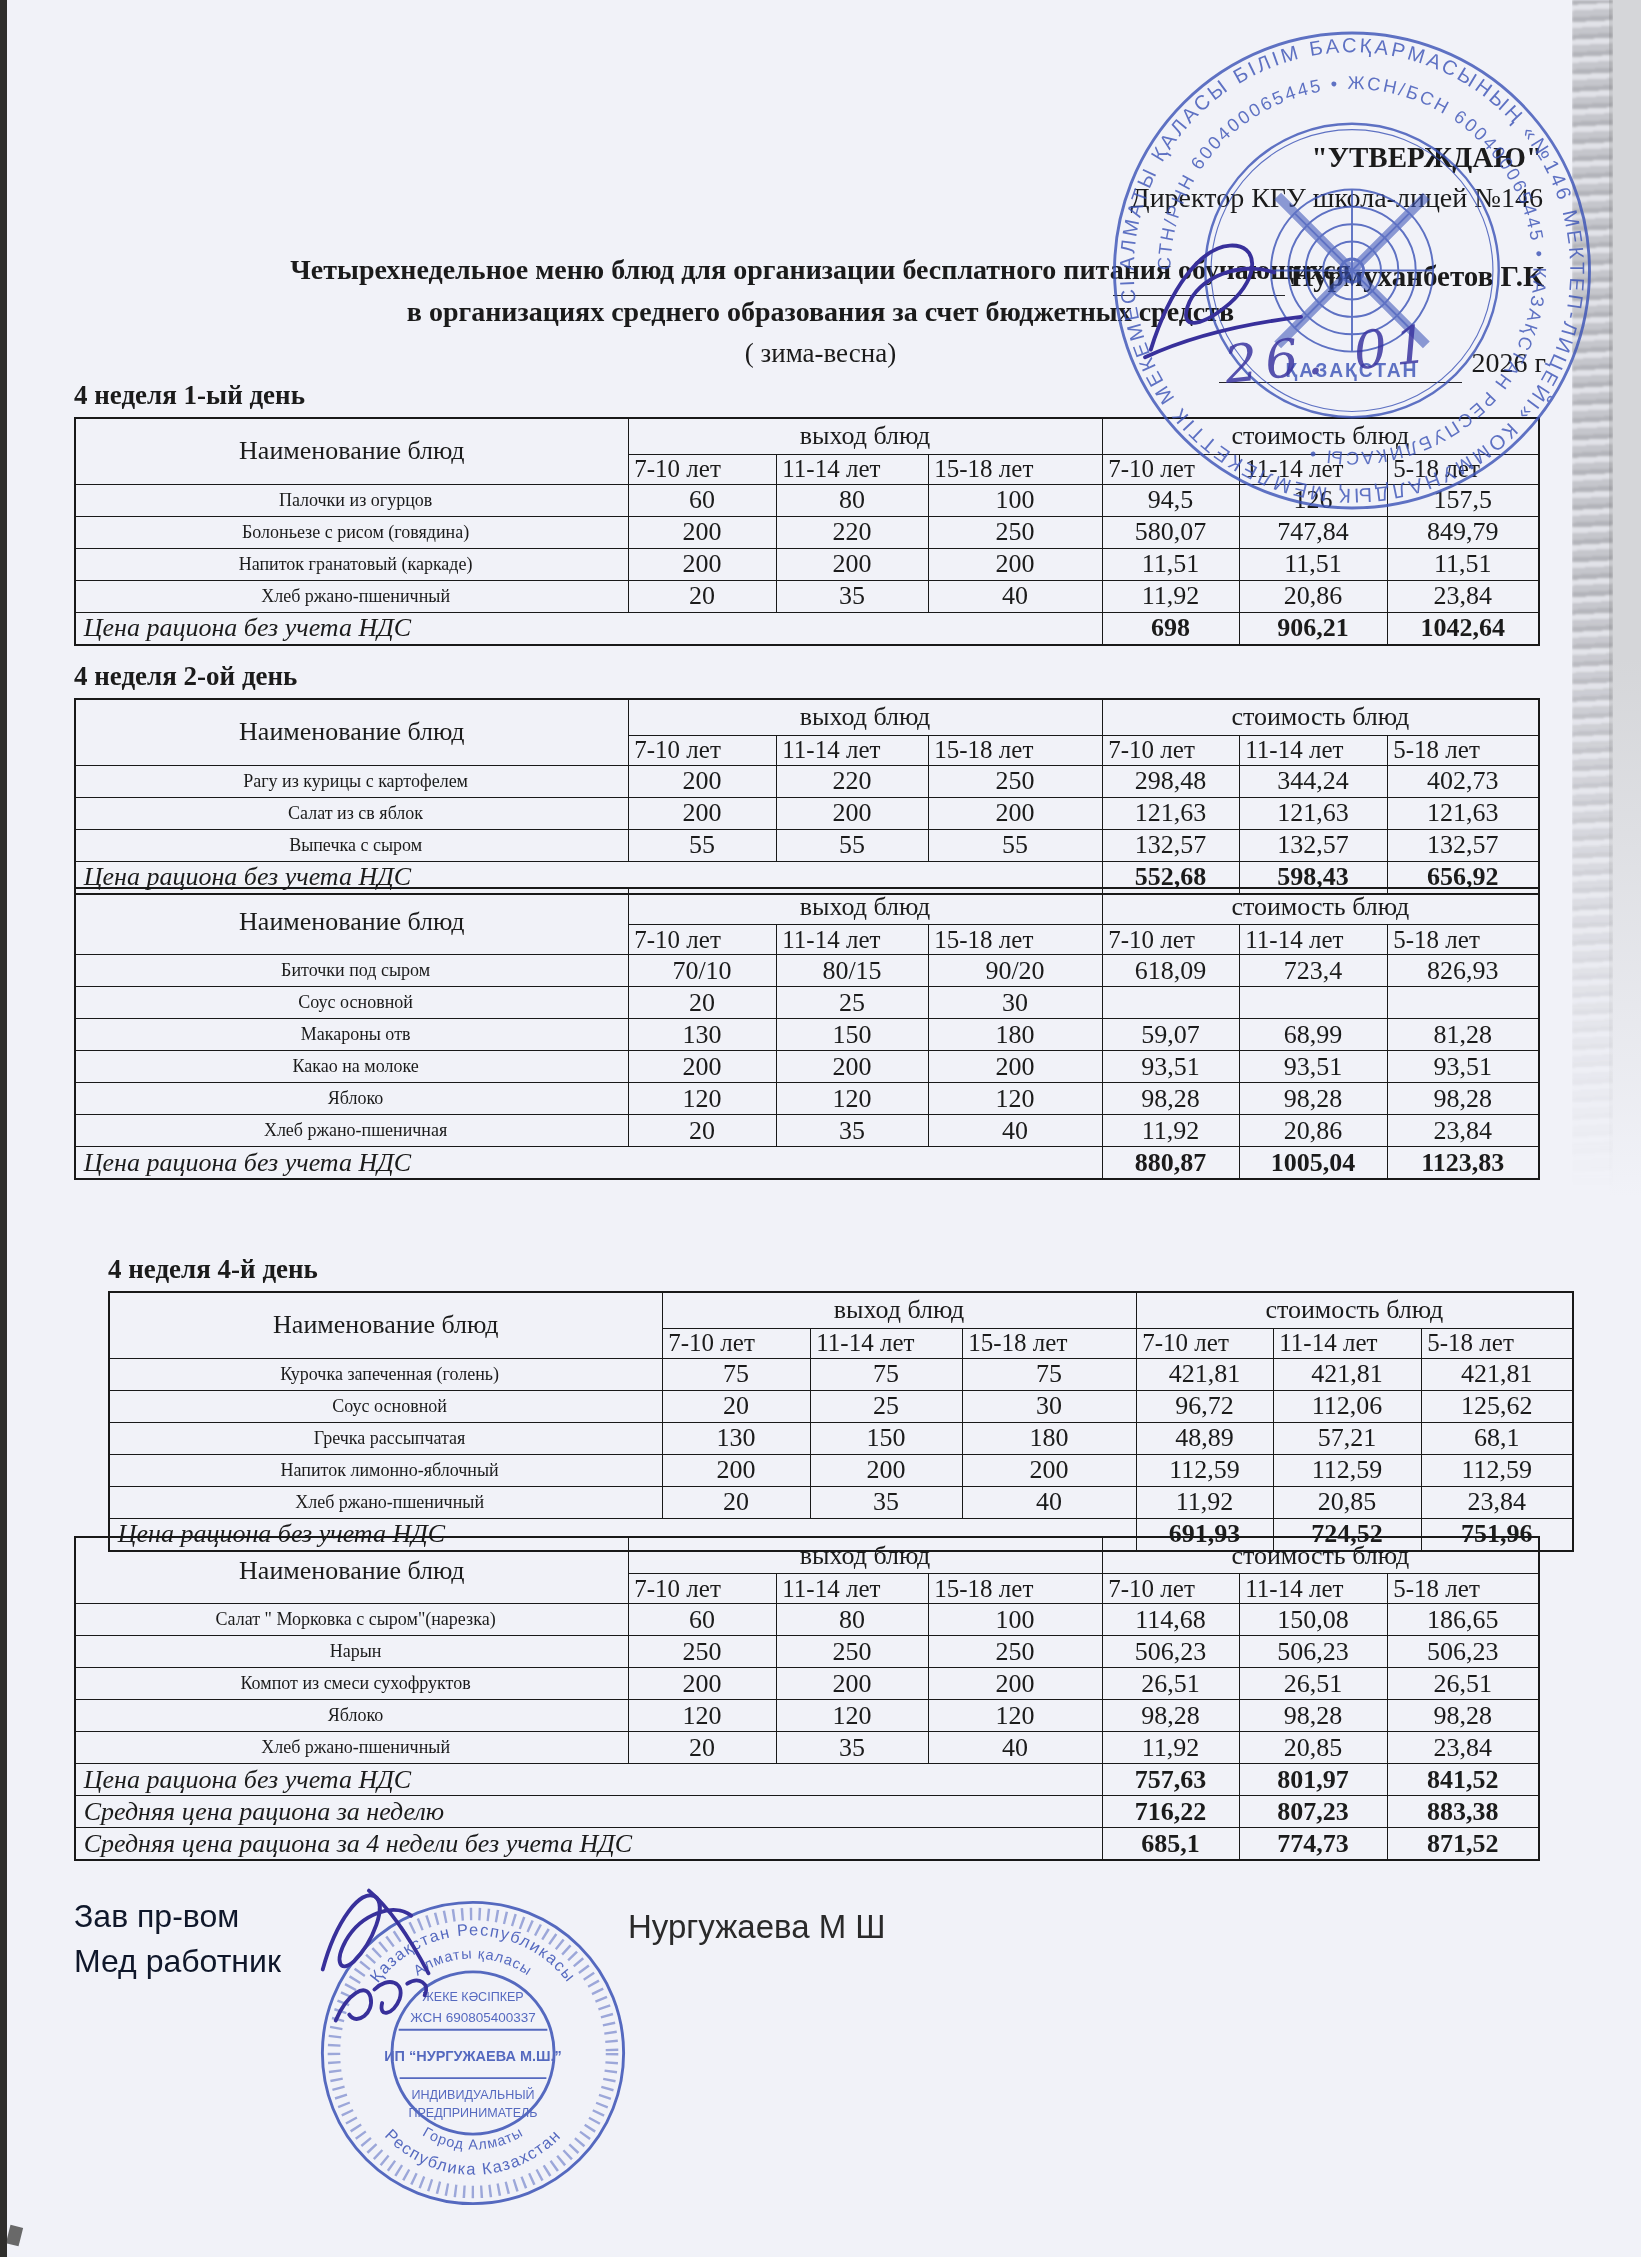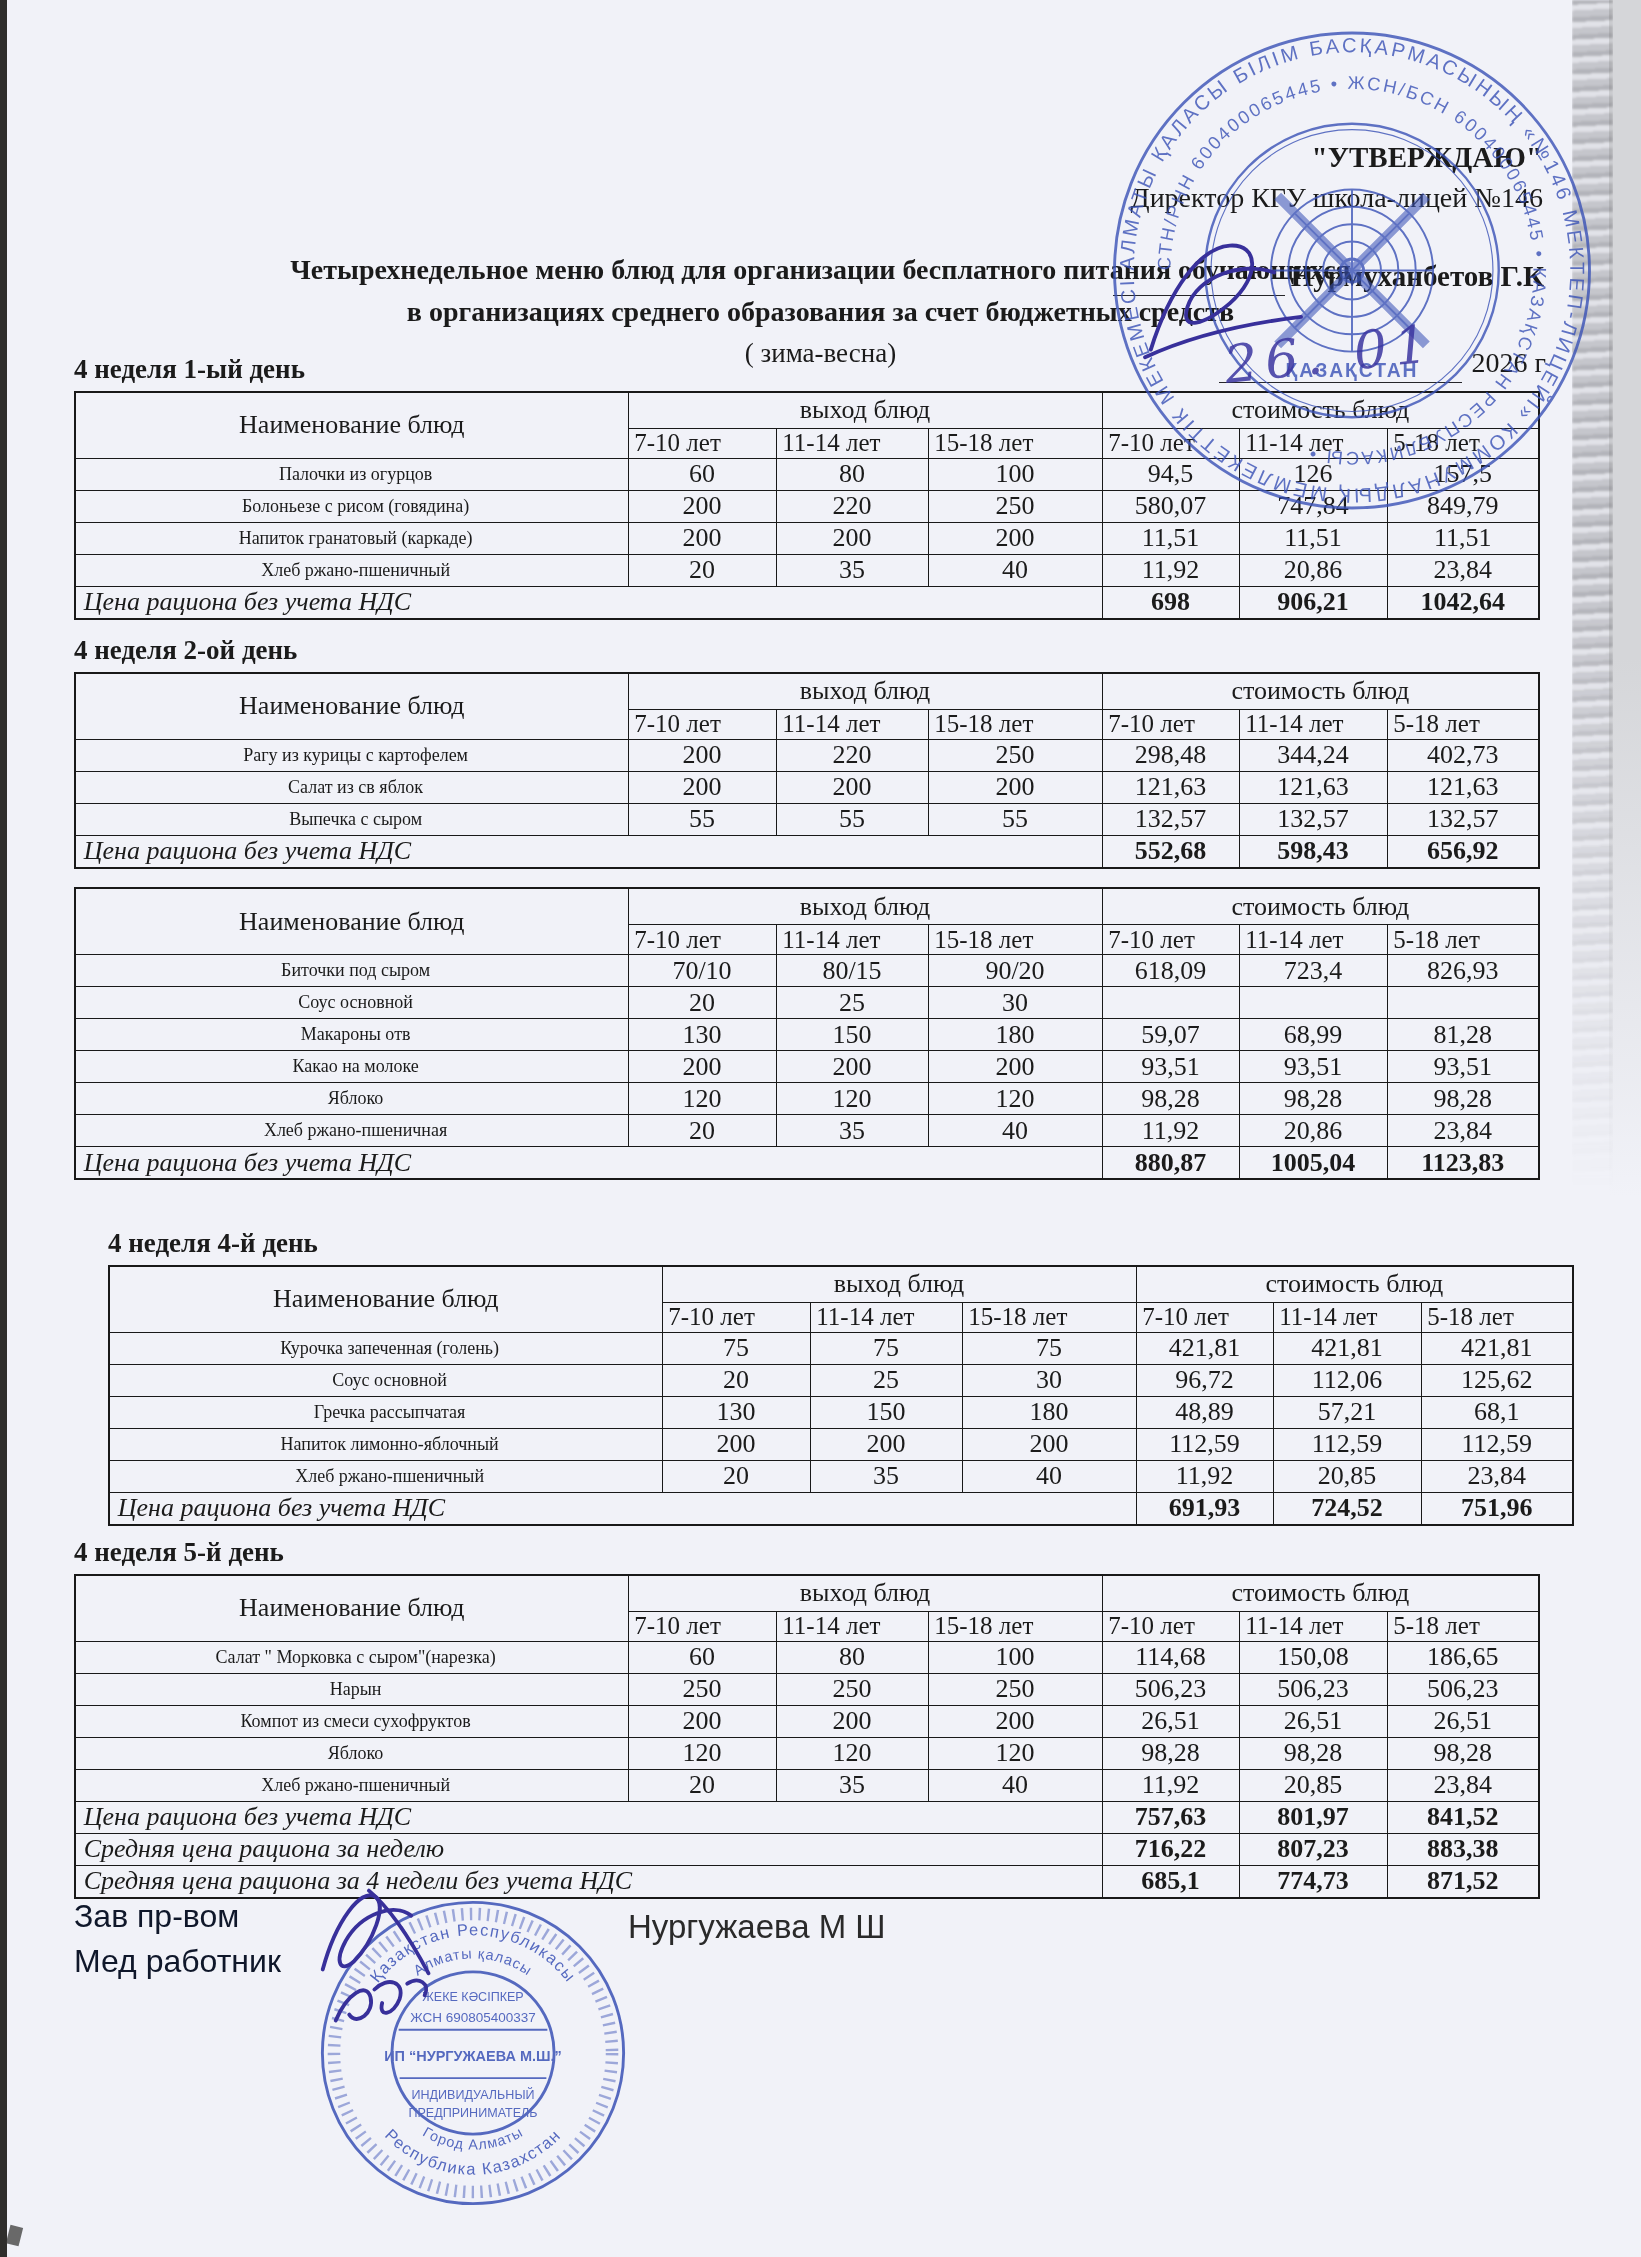--- a/index.html
+++ b/index.html
@@ -29,21 +29,21 @@
   #appr4 .uline{width:243px;border-bottom:1.9px solid #26262a;height:33px;margin-right:9.7px;}
   #appr4 .yr{font-size:28px;line-height:41px;}
 
   
   .title-block{position:absolute;left:0;top:249px;width:1641px;text-align:center;z-index:2;}
   .title-l1,.title-l2{font-size:28px;font-weight:bold;line-height:42px;}
   .title-l3{font-size:27px;line-height:41px;}
 
   
   .day-section{position:absolute;left:74px;width:1464px;z-index:2;}
-  .day-title{font-size:27px;font-weight:bold;line-height:33px;margin-bottom:4.8px;}
+  .day-title{font-size:27px;font-weight:bold;line-height:33px;margin-bottom:4.8px;margin-top:26px;}
   .menu-table{border-collapse:collapse;table-layout:fixed;width:1463px;border:2.9px solid #191919;background:transparent;}
   .menu-table th,.menu-table td{border:1.9px solid #191919;padding:0;overflow:hidden;}
   th.h-name{font-size:26px;font-weight:normal;text-align:center;height:35px;}
   th.h-group{font-size:26px;font-weight:normal;text-align:center;height:35px;}
   th.h-age{font-size:25px;font-weight:normal;text-align:left;padding-left:5.8px;height:29px;}
   td.c-name{font-size:18px;text-align:center;padding-left:7.7px;height:31px;white-space:nowrap;}
   td.c-val{font-size:26px;text-align:center;height:31px;}
   td.c-total-label{font-style:italic;font-size:26px;padding-left:7.7px;height:31px;}
   td.c-total-val{font-weight:bold;}
 
@@ -396,21 +396,20 @@
             <tr>
               <td class="c-total-label" colspan="4">Цена рациона без учета НДС</td>
               <td class="c-val c-total-val">691,93</td>
               <td class="c-val c-total-val">724,52</td>
               <td class="c-val c-total-val">751,96</td>
             </tr>
           </tbody>
         </table>
       </div>
       <div class="day-section" style="top: 1536px;">
-        <div class="day-title">4 неделя 5-й день</div>
         <table class="menu-table">
           <colgroup>
             <col style="width: 553px;">
             <col style="width: 148px;">
             <col style="width: 152px;">
             <col style="width: 174px;">
             <col style="width: 137px;">
             <col style="width: 148px;">
             <col style="width: 152px;">
           </colgroup>

